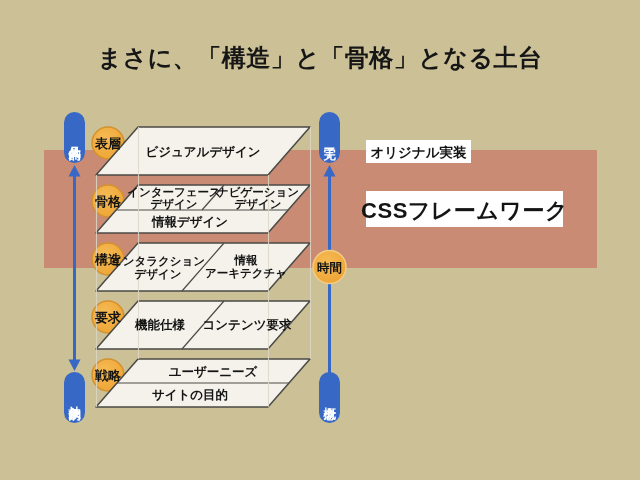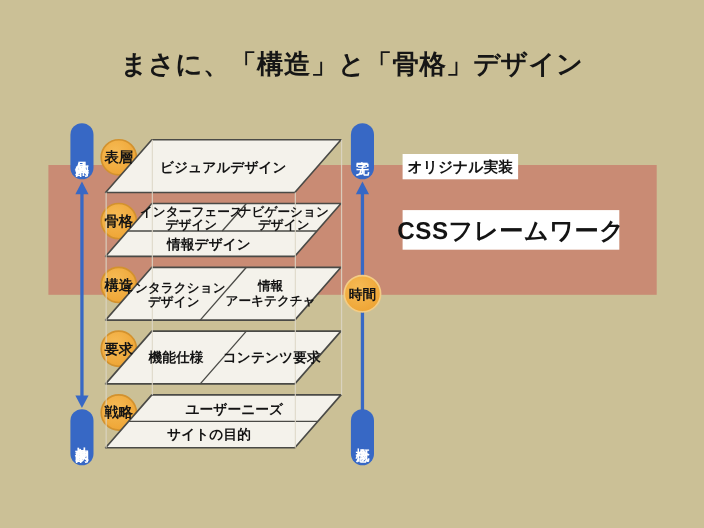--- a/index.html
+++ b/index.html
@@ -35,21 +35,21 @@
   svg text.cell-m{font-size:12.5px;}
   svg text.circle-label{font-size:13px;}
   svg text.band-label-sm{font-size:13.5px;}
   svg text.band-label-lg{font-size:22px;letter-spacing:0.5px;}
 </style>
 </head>
 <body>
 
 <div class="stage">
 
-  <div class="slide-title">まさに、「構造」と「骨格」デザイン</div>
+  <div class="slide-title">まさに、「構造」と「骨格」となる土台</div>
 
   <svg width="640" height="480" viewBox="0 0 640 480">
     <defs>
       <radialGradient id="circGrad" cx="40%" cy="35%" r="75%">
         <stop offset="0%" stop-color="#f6bb55"></stop>
         <stop offset="100%" stop-color="#eda231"></stop>
       </radialGradient>
     </defs>
 
     <rect x="44" y="150" width="553" height="118" fill="#c98b74"></rect>

